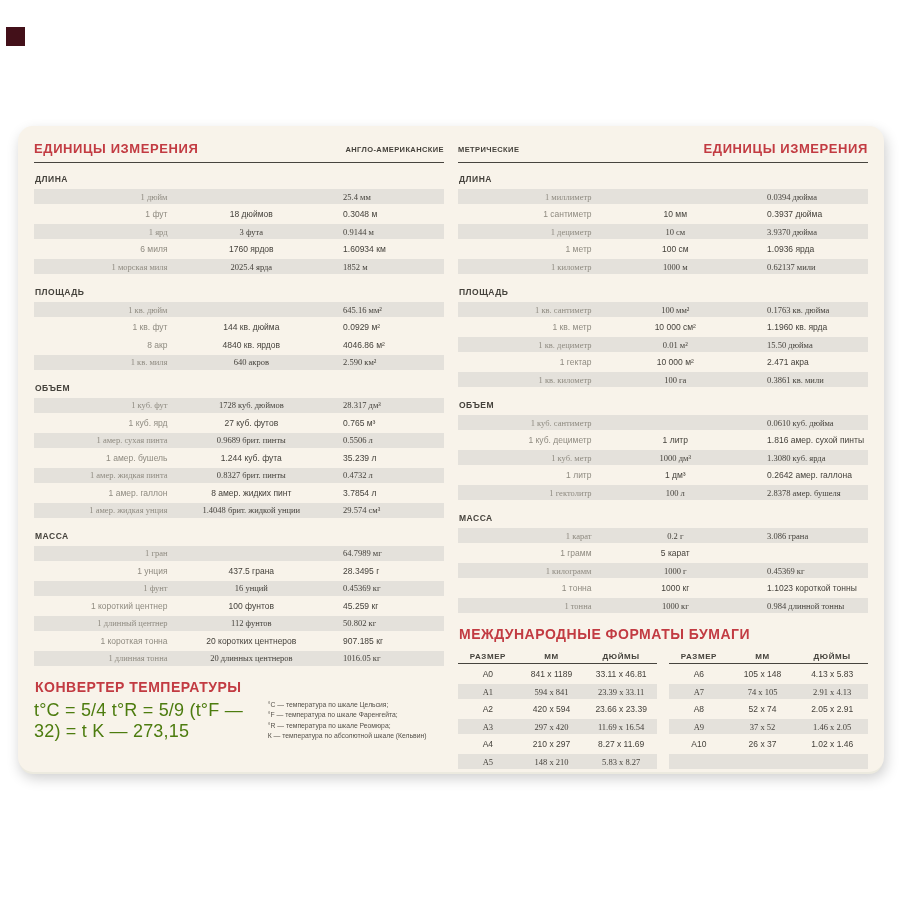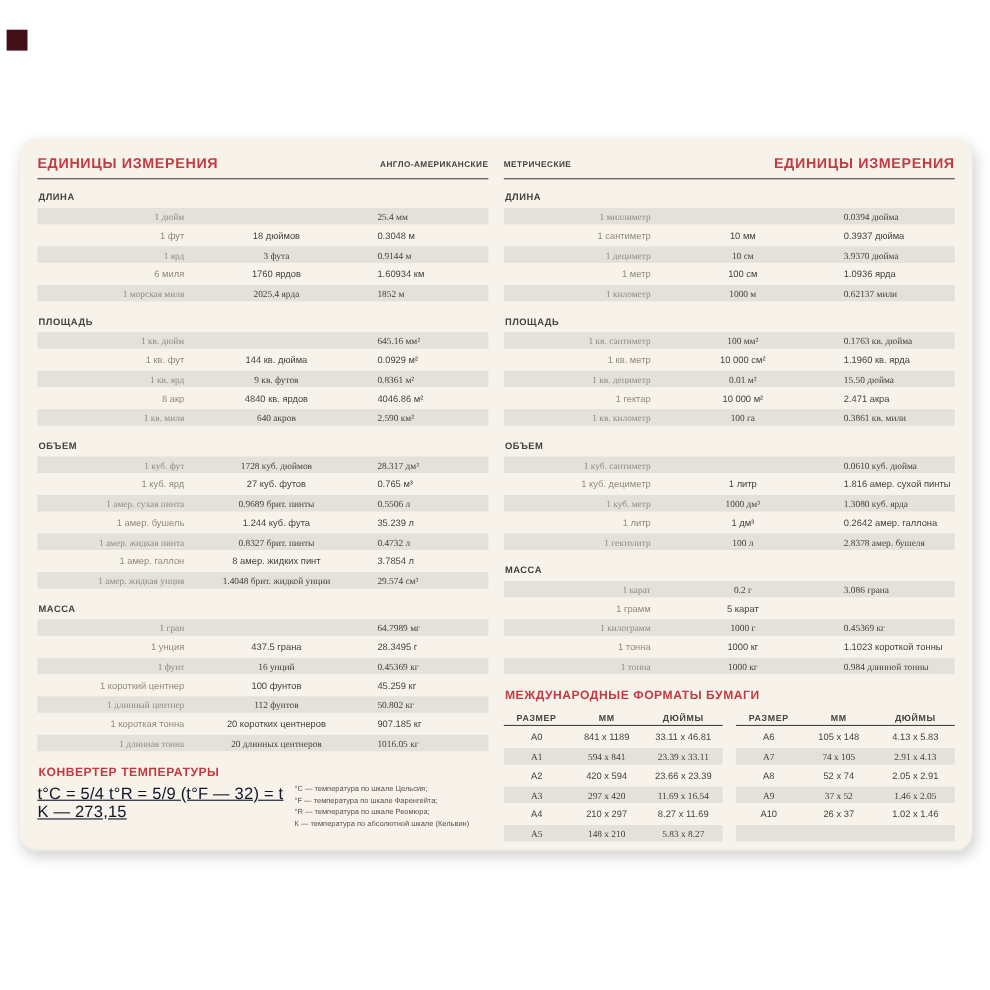--- a/index.html
+++ b/index.html
@@ -15,31 +15,31 @@
     display:flex; gap:14px; padding:15px 16px 0 16px;
   }
   .col { flex:1; min-width:0; }
 
   .col-head { display:flex; justify-content:space-between; align-items:flex-end; }
   .title { color:var(--accent,#c23b42); font-weight:bold; font-size:13px; letter-spacing:.6px; }
   .edition { color:var(--ink,#45423c); font-weight:bold; font-size:7.5px; letter-spacing:.4px; padding-bottom:2px; }
   .rule { border-bottom:1.5px solid #47443e; margin-top:6px; }
 
   .sec-h { color:var(--ink,#45423c); font-weight:bold; font-size:8.5px; letter-spacing:.5px; margin:13px 0 5px 1px; }
-  .sec-h.red { color:var(--accent,#c23b42); font-size:11px; }
+  .sec-h.red { color:var(--accent,#c23b42); font-size:14px; }
   .section.first .sec-h { margin-top:11px; }
 
   .trow { display:grid; grid-template-columns:35% 36% 29%; height:15px; align-items:center; margin-bottom:2.5px; font-size:8.5px; color:var(--ink,#45423c); }
   .trow.shade { background:var(--stripe,#e4e1db);font-family:Liberation Serif, serif; }
   .trow .c1 { text-align:right; color:var(--label,#8f8b81); padding-right:10px; white-space:nowrap; overflow:hidden; }
   .trow .c2 { text-align:center; white-space:nowrap; }
   .trow .c3 { text-align:left; padding-left:18px; white-space:nowrap; }
 
   .temp-flex { display:flex; margin-top:5px; }
-  .formula { width:57%; font-size:15px; color:#0f172a; letter-spacing:.2px;text-decoration:underline; }
+  .formula { width:57%; font-size:18px; color:#4d7c0f; letter-spacing:.2px; }
   .notes { flex:1; padding-top:1px; }
   .notes .trow { display:block; height:auto; background:none; margin:0 0 2px 0; }
   .notes .trow .c1 { display:block; text-align:left; padding:0; font-size:6.8px; line-height:8.5px; color:#55514a; white-space:normal; }
 
   .paper-flex { display:flex; gap:12px; margin-top:7px; }
   .paper-table { flex:1; min-width:0; }
   .pheader { display:grid; grid-template-columns:30% 34% 36%; height:15px; align-items:center; text-align:center; font-size:8px; font-weight:bold; letter-spacing:.6px; color:var(--ink,#45423c); border-bottom:1.2px solid #47443e; margin-bottom:2.5px; }
   .paper-table .trow { grid-template-columns:30% 34% 36%; }
   .paper-table .trow .c1 { text-align:center; color:var(--ink,#45423c); padding:0; }
   .paper-table .trow .c2 { text-align:center; }
@@ -97,25 +97,20 @@
             <div class="trow shade">
               <span class="c1">1 кв. дюйм</span>
               <span class="c2"></span>
               <span class="c3">645.16 мм²</span>
             </div>
             <div class="trow">
               <span class="c1">1 кв. фут</span>
               <span class="c2">144 кв. дюйма</span>
               <span class="c3">0.0929 м²</span>
             </div>
-            <div class="trow shade">
-              <span class="c1">1 кв. ярд</span>
-              <span class="c2">9 кв. футов</span>
-              <span class="c3">0.8361 м²</span>
-            </div>
             <div class="trow">
               <span class="c1">8 акр</span>
               <span class="c2">4840 кв. ярдов</span>
               <span class="c3">4046.86 м²</span>
             </div>
             <div class="trow shade">
               <span class="c1">1 кв. миля</span>
               <span class="c2">640 акров</span>
               <span class="c3">2.590 км²</span>
             </div>

